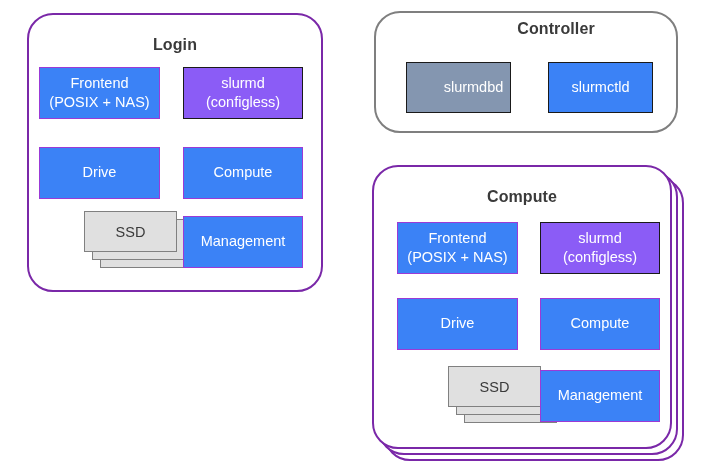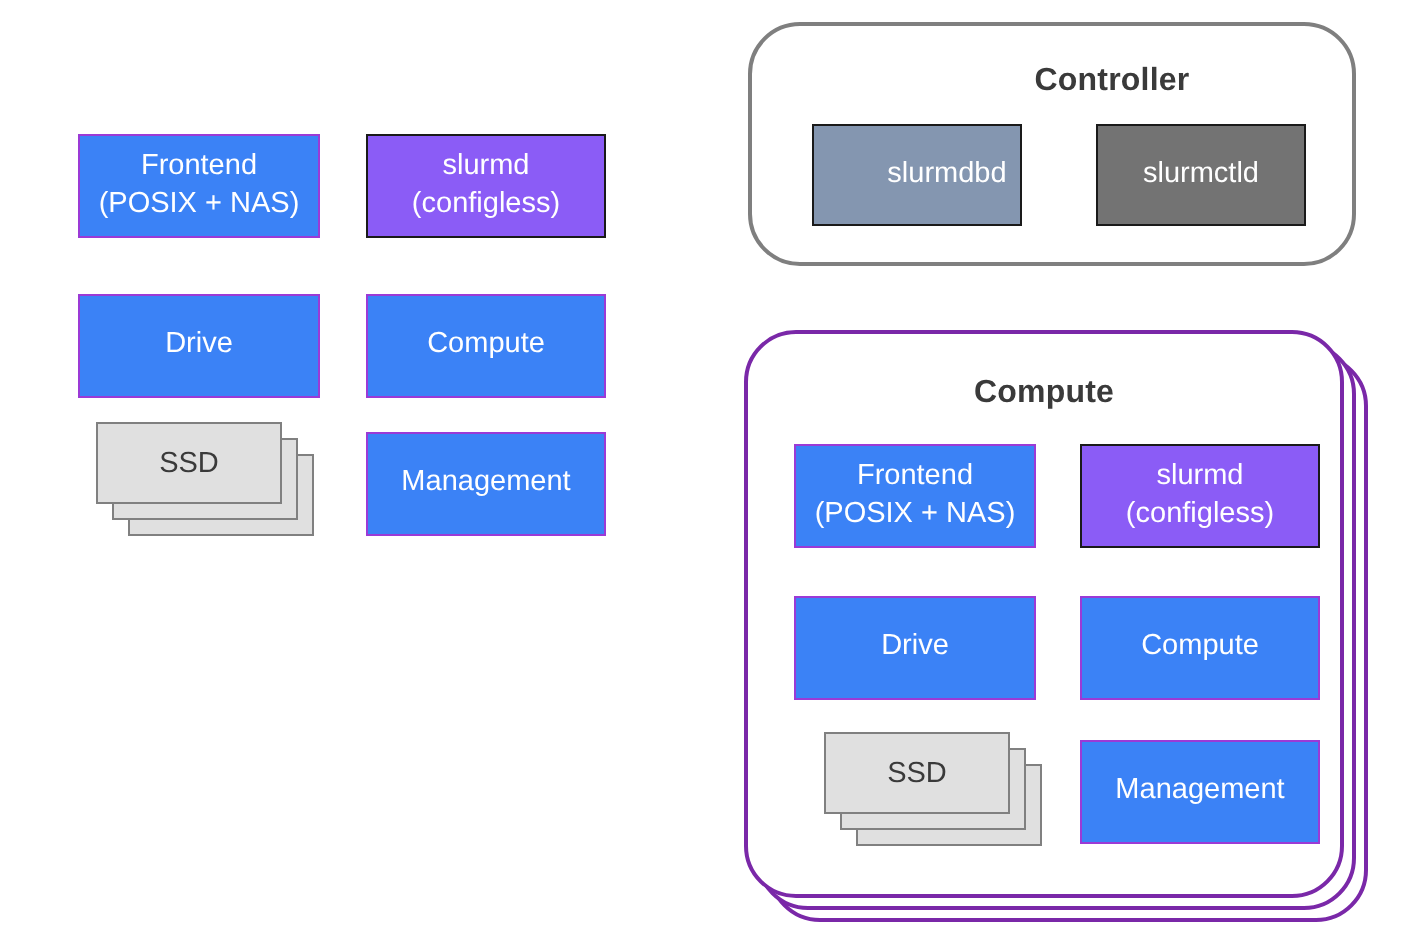--- a/index.html
+++ b/index.html
@@ -76,47 +76,51 @@
   }
   .node.lightblue {
     background: #8b5cf6;
     border: 1.5px solid #1a1a1a;
   }
   .node.slate {
     background: #8496b0;
     border: 1.5px solid #1a1a1a;
   }
   .node.steel {
-    background: #737373;
+    background: #3b82f6;
     border: 1.5px solid #1a1a1a;
   }
 
   
   .disk-stack {
     position: absolute;
   }
   .disk {
     position: absolute;
     box-sizing: border-box;
     background: #e0e0e0;
     border: 1.5px solid #808080;
+    margin-left: 36px;
   }
   .disk-front {
     display: flex;
     align-items: center;
     justify-content: center;
     color: #3a3a3a;
     font-size: 14.5px;
   }
 </style>
 </head>
 <body>
 
 <div id="canvas">
 
+  <div class="group purple" style="left:27px; top:13px; width:296px; height:279px;">
+    <div class="group-title" style="top:21px;">Login</div>
+  </div>
 
   <div class="node purple" style="left:39px; top:67px; width:121px; height:52px;">
     <span>
       <span>Frontend</span><br>
       <span>(POSIX + NAS)</span>
     </span>
   </div>
 
   <div class="node lightblue" style="left:183px; top:67px; width:120px; height:52px;">
     <span>
@@ -133,21 +137,21 @@
     <div class="disk" style="left:16px; top:16px; width:93px; height:41px;"></div>
     <div class="disk" style="left:8px; top:8px; width:93px; height:41px;"></div>
     <div class="disk disk-front" style="left:0px; top:0px; width:93px; height:41px;">
       <span>SSD</span>
     </div>
   </div>
 
   <div class="node purple" style="left:183px; top:216px; width:120px; height:52px;">Management</div>
 
   <div class="group gray" style="left:374px; top:11px; width:304px; height:122px;">
-    <div class="group-title offset-right" style="top:19px;">Controller</div>
+    <div class="group-title offset-right" style="top:7px;">Controller</div>
   </div>
 
   <div class="node slate" style="left:406px; top:62px; width:105px; height:51px;padding-left:34px;">slurmdbd</div>
 
   <div class="node steel" style="left:548px; top:62px; width:105px; height:51px;">slurmctld</div>
 
   <div class="stack-layer" style="left:384px; top:177px; width:300px; height:284px;"></div>
   <div class="stack-layer" style="left:378px; top:171px; width:300px; height:284px;"></div>
 
   <div class="group purple" style="left:372px; top:165px; width:300px; height:284px;">

